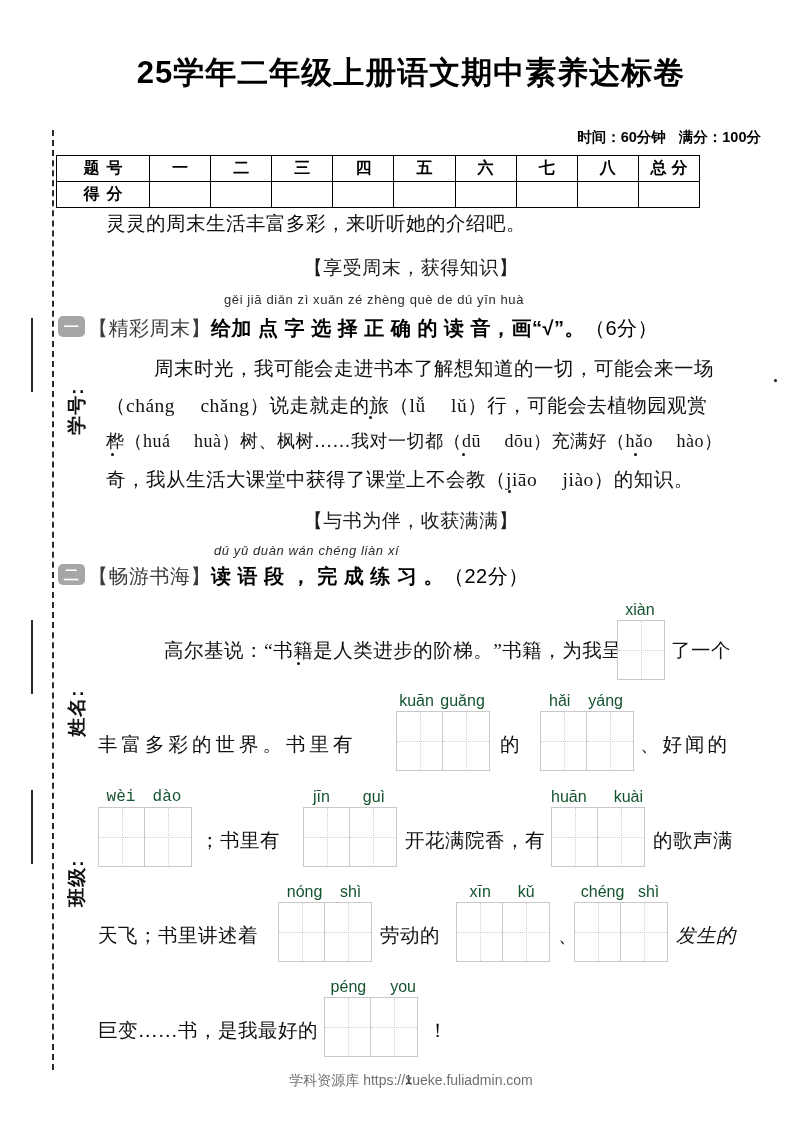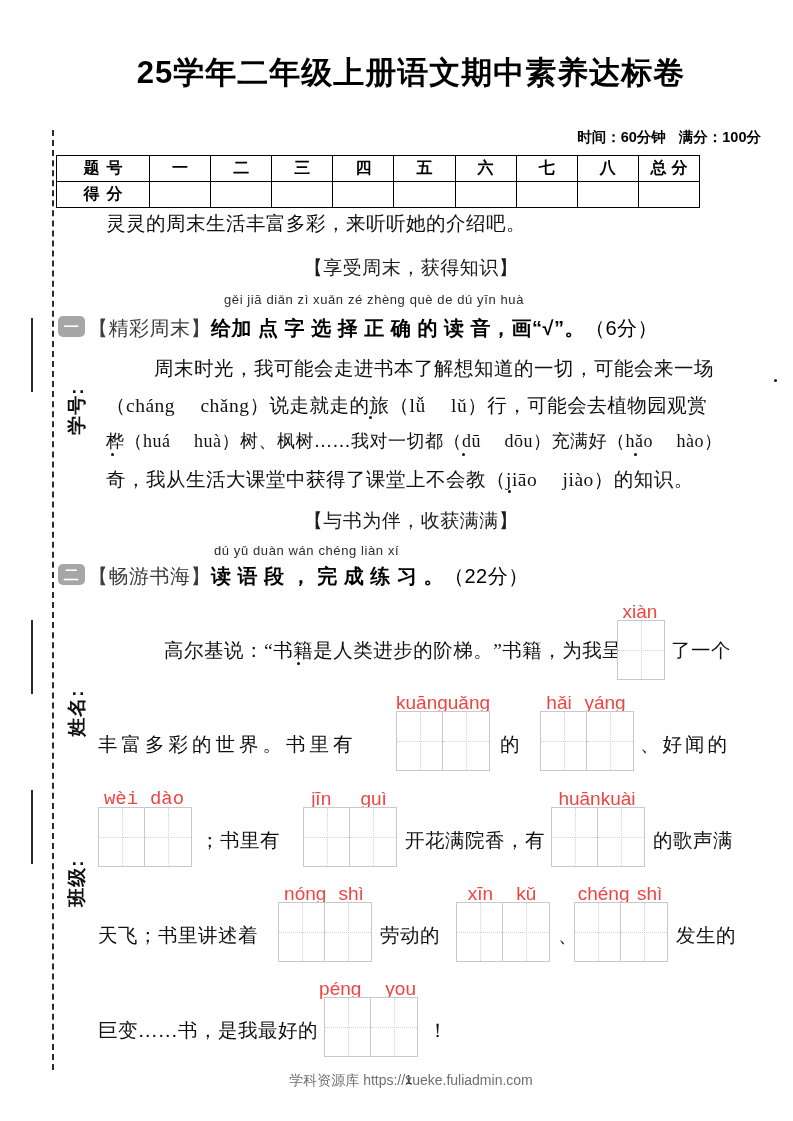--- a/index.html
+++ b/index.html
@@ -183,22 +183,22 @@
   .tzg .cell::after {
     content: "";
     position: absolute;
     left: 50%; top: 0;
     width: 0; height: 100%;
     border-left: 1px dotted #d2d2d2;
   }
   .tzg-pinyin {
     position: absolute;
     font-family: "Liberation Sans", "DejaVu Sans", sans-serif;
-    font-size: 19px;
-    color: #ef4444;
+    font-size: 16px;
+    color: #14532d;
     white-space: nowrap;
     text-align: center;
   }
 
   
   #footer {
     position: absolute;
     left: 0; top: 1072px;
     width: 710px;
     text-align: center;
@@ -288,21 +288,21 @@
 
   <div style="position:absolute;left:718px;top:379px;width:3px;height:3px;border-radius:50%;background:#111;"></div>
   <div style="position:absolute;left:313px;top:416px;width:3px;height:3px;border-radius:50%;background:#111;"></div>
   <div style="position:absolute;left:55px;top:453px;width:3px;height:3px;border-radius:50%;background:#111;"></div>
   <div style="position:absolute;left:406px;top:453px;width:3px;height:3px;border-radius:50%;background:#111;"></div>
   <div style="position:absolute;left:578px;top:453px;width:3px;height:3px;border-radius:50%;background:#111;"></div>
   <div style="position:absolute;left:452px;top:490px;width:3px;height:3px;border-radius:50%;background:#111;"></div>
 
   <div class="section-banner" style="top:508px;">【与书为伴，收获满满】</div>
 
-  <div class="q-pinyin" style="left:158px; top:543px; letter-spacing:0.6px;">dú yǔ duàn    wán chéng liàn xí</div>
+  <div class="q-pinyin" style="left:158px; top:543px; letter-spacing:0.6px;font-style:italic;">dú yǔ duàn    wán chéng liàn xí</div>
 
   <div class="q-head" style="left:2px; top:563px;">
     <span class="q-badge">二</span><span class="q-topic">【畅游书海】</span><span>读 语 段 ， 完 成 练 习 。</span><span class="q-points">（22分）</span>
   </div>
 
   <div class="line kai" style="left:108px; top:637px; font-size:19.5px;">高尔基说：“书籍是人类进步的阶梯。”书籍，为我呈</div>
   <div style="position:absolute;left:241px;top:662px;width:3px;height:3px;border-radius:50%;background:#111;"></div>
 
   <div class="tzg-pinyin" style="left: 561px; top: 601px; width: 46px; text-align: center;">xiàn</div>
   <div class="tzg" style="left:561px; top:620px;">
@@ -349,21 +349,21 @@
     <span>jīn</span>
     <span>guì</span>
   </div>
   <div class="tzg" style="left:247px; top:807px;">
     <div class="cell"></div>
     <div class="cell"></div>
   </div>
 
   <div class="line kai" style="left:349px; top:827px; font-size:19.5px;">开花满院香，有</div>
 
-  <div class="tzg-pinyin" style="left: 495px; top: 788px; width: 92px; display: flex; justify-content: center;">
+  <div class="tzg-pinyin" style="left: 495px; top: 788px; width: 92px; display: flex; justify-content: space-between;">
     <span>huān</span>
     <span>kuài</span>
   </div>
   <div class="tzg" style="left:495px; top:807px;">
     <div class="cell"></div>
     <div class="cell"></div>
   </div>
 
   <div class="line kai" style="left:597px; top:827px; font-size:19.5px;">的歌声满</div>
 
@@ -393,21 +393,21 @@
 
   <div class="tzg-pinyin" style="left: 518px; top: 883px; width: 92px; display: flex; justify-content: space-around;">
     <span>chéng</span>
     <span>shì</span>
   </div>
   <div class="tzg" style="left:518px; top:902px;">
     <div class="cell"></div>
     <div class="cell"></div>
   </div>
 
-  <div class="line kai" style="left:620px; top:922px; font-size:19.5px;">发生的</div>
+  <div class="line kai" style="left:620px; top:922px; font-size:19.5px;font-style:italic;">发生的</div>
 
   <div class="line kai" style="left:42px; top:1017px; font-size:19.5px;">巨变……书，是我最好的</div>
 
   <div class="tzg-pinyin" style="left: 268px; top: 978px; width: 92px; display: flex; justify-content: flex-end; gap: 24px;">
     <span>péng</span>
     <span>you</span>
   </div>
   <div class="tzg" style="left:268px; top:997px;">
     <div class="cell"></div>
     <div class="cell"></div>

